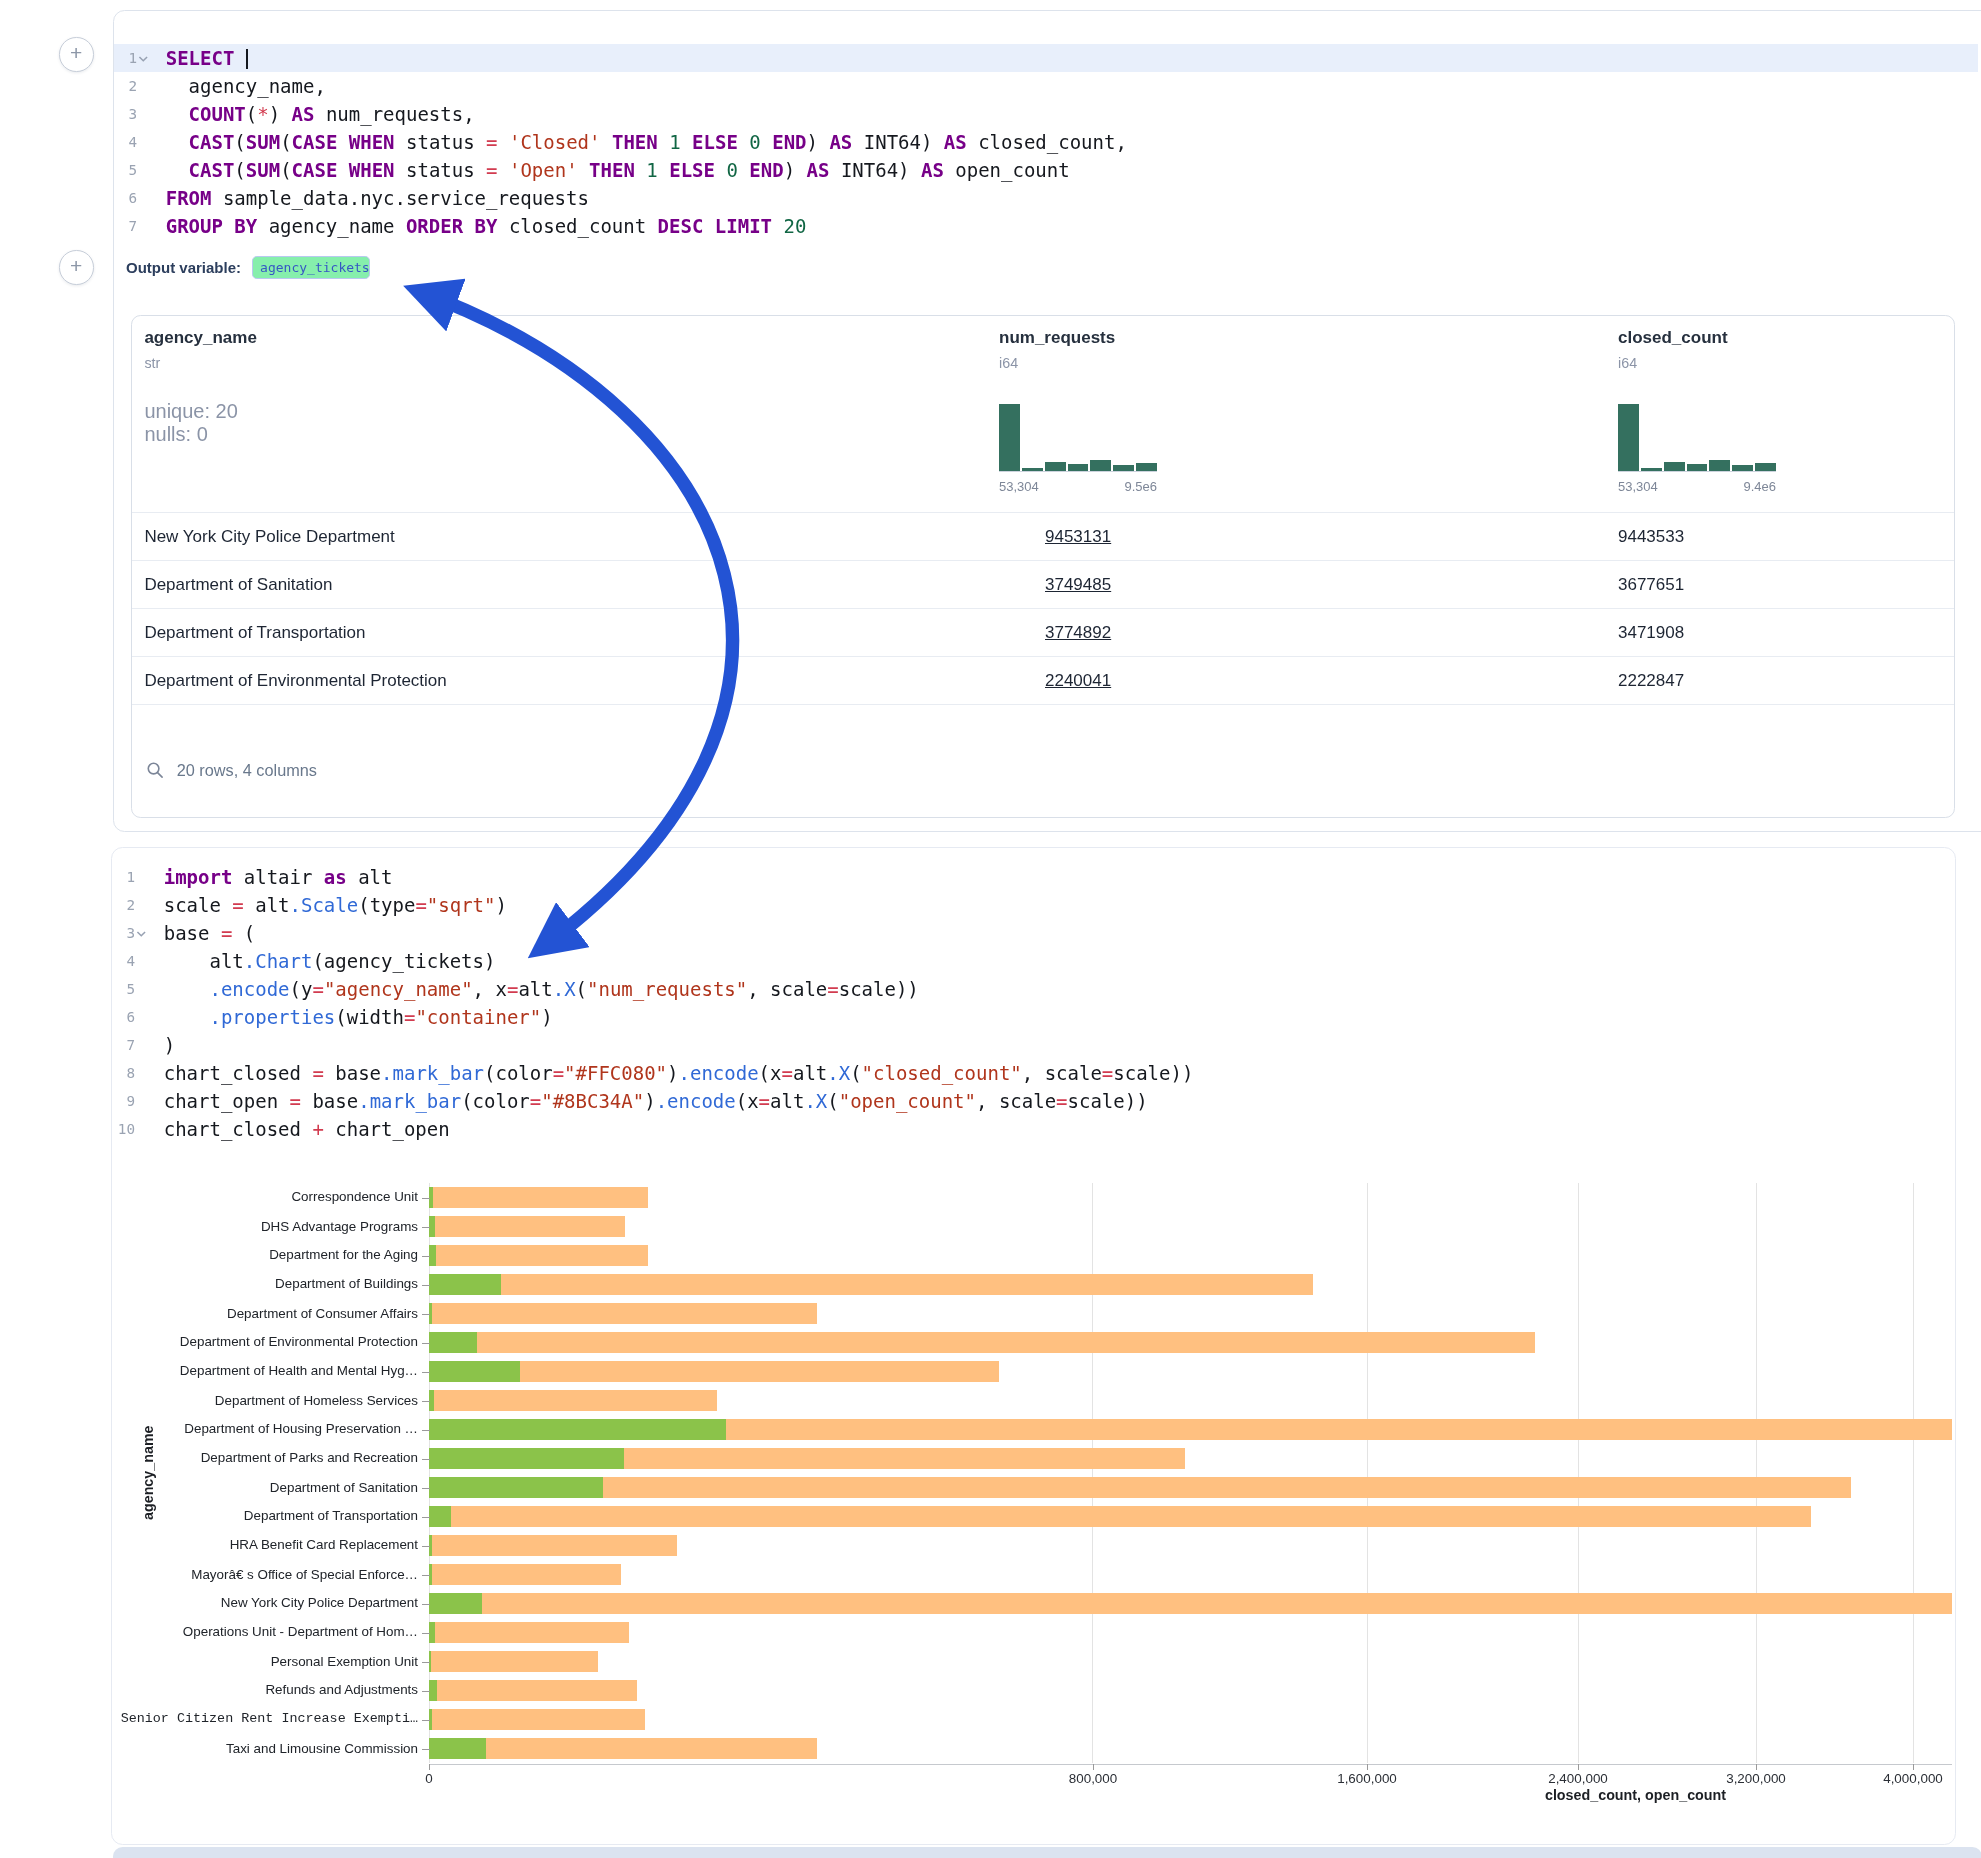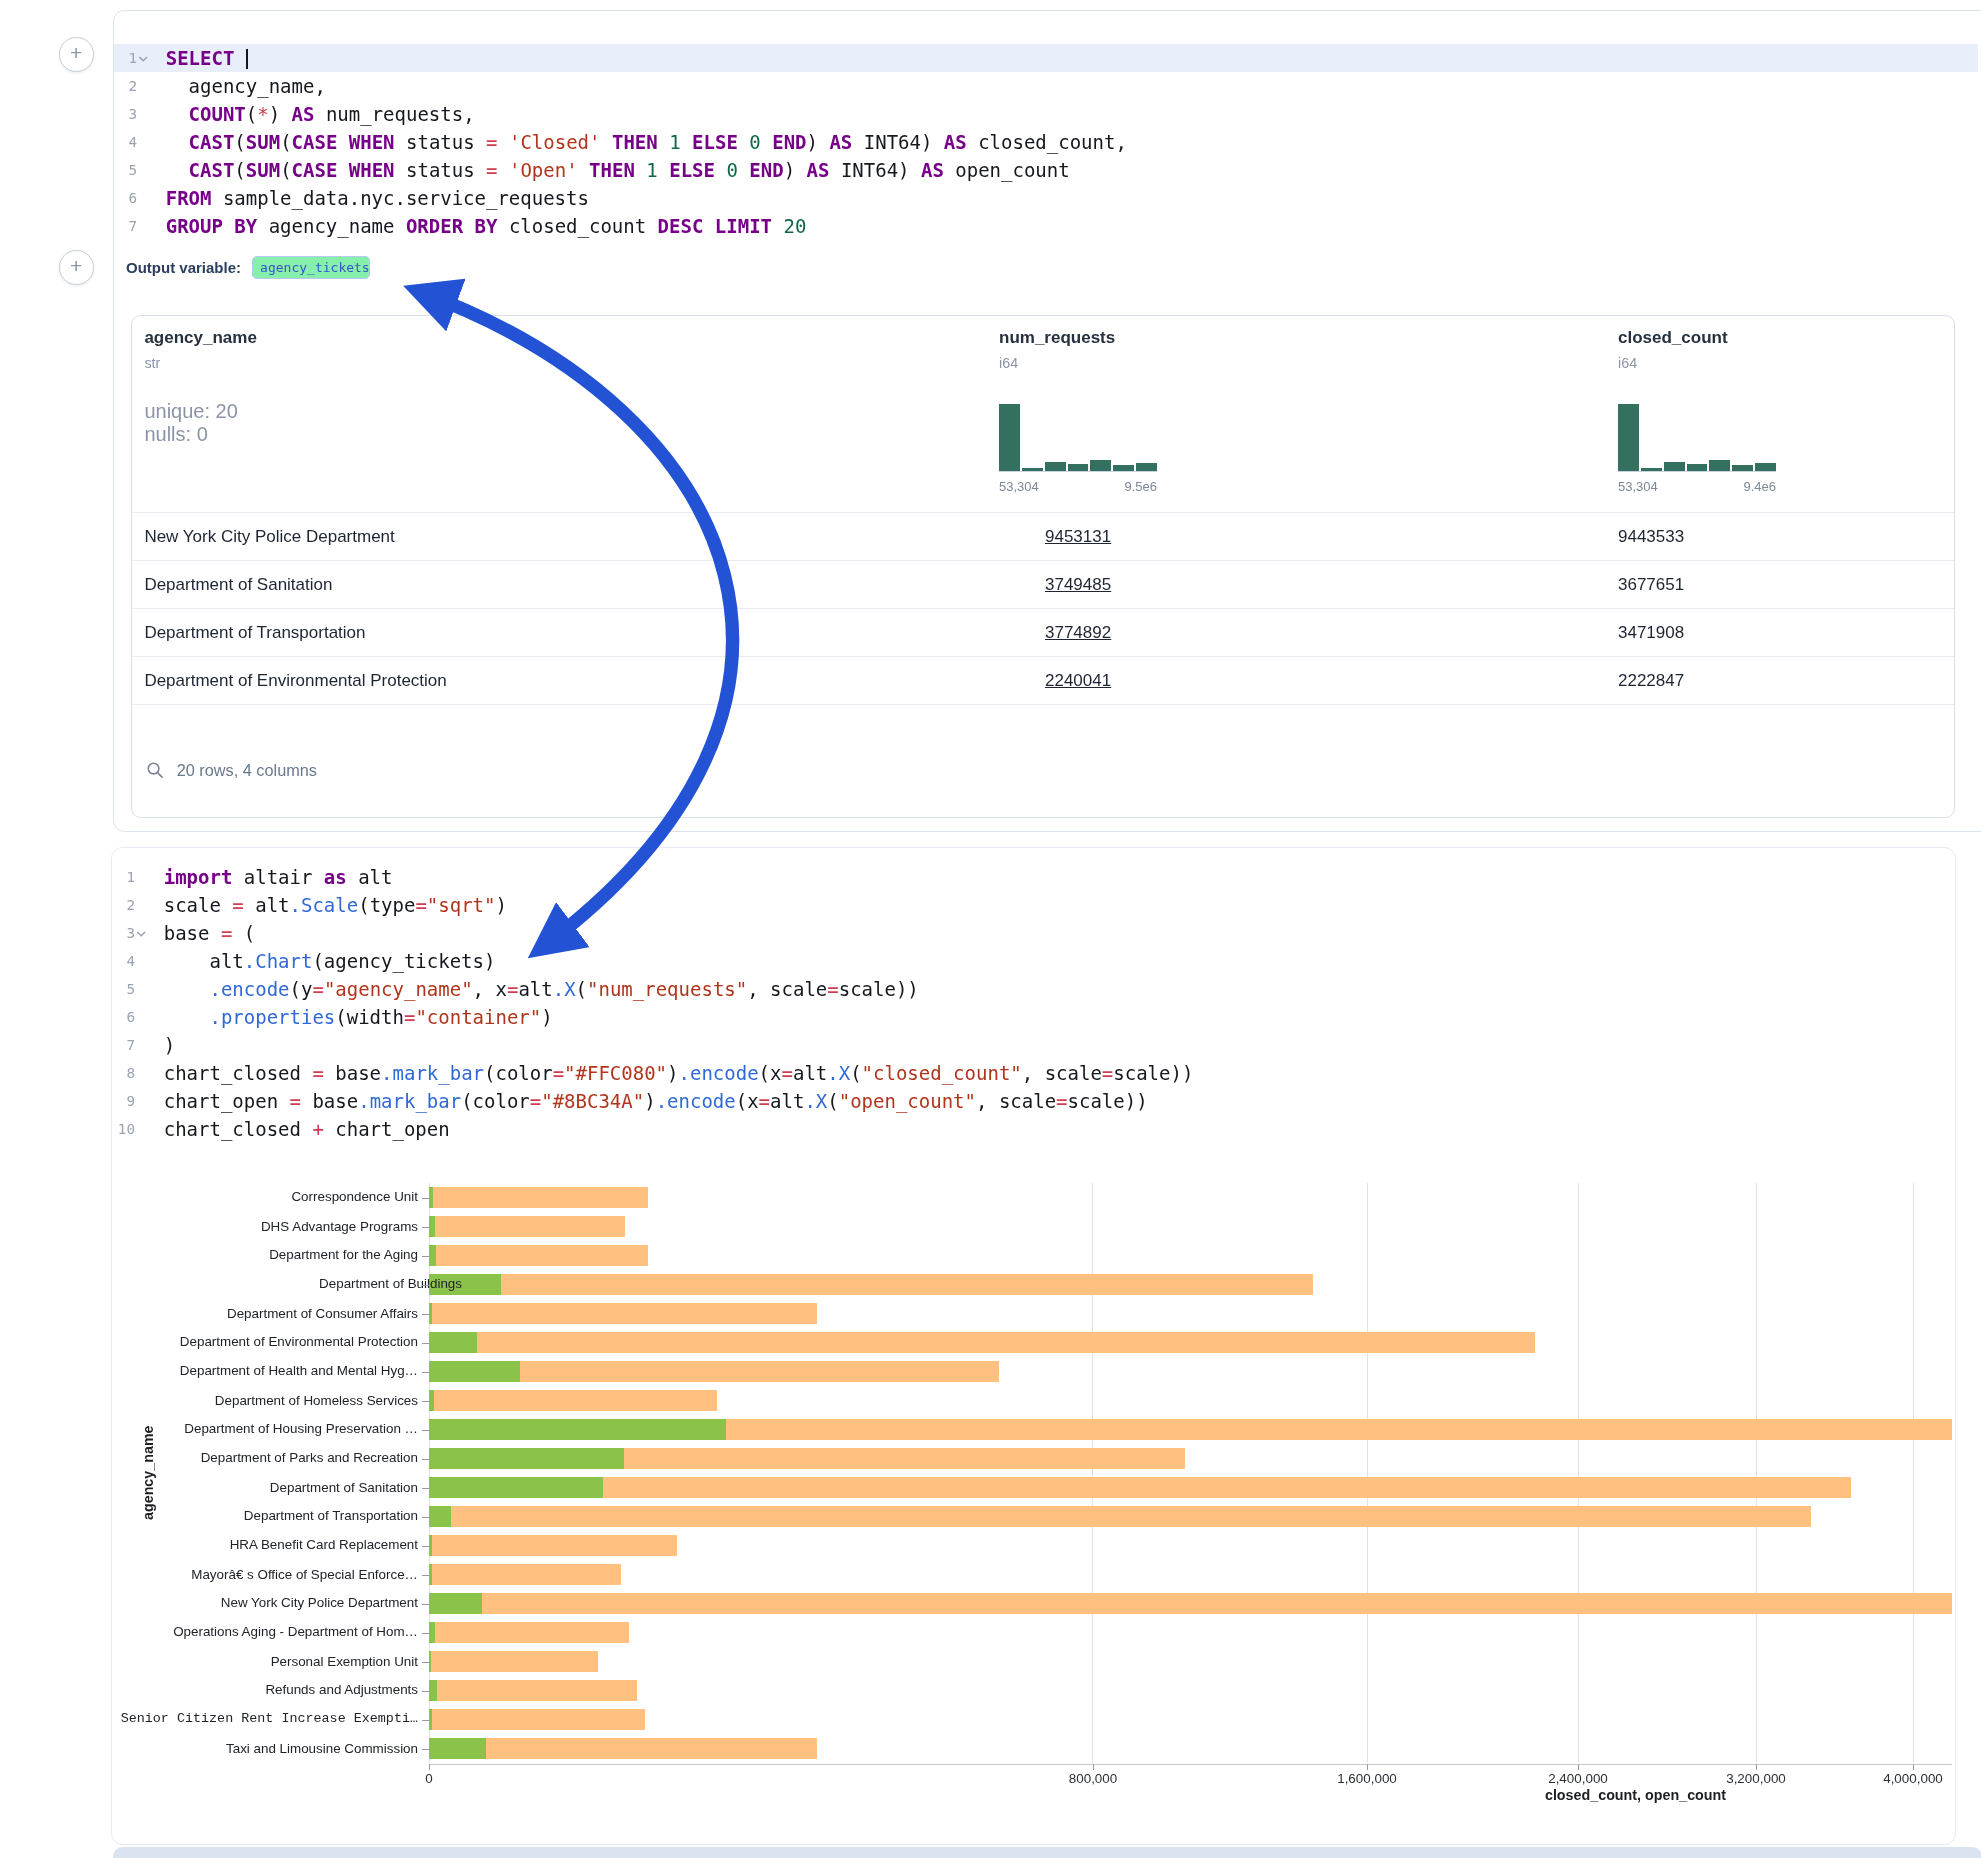--- a/index.html
+++ b/index.html
@@ -254,21 +254,21 @@
     <div class="xtick" style="left: 1756px;"></div>
     <div class="xlab" style="left: 1689px;">3,200,000</div>
     <div class="xtick" style="left: 1913px;"></div>
     <div class="xlab" style="left: 1846px;">4,000,000</div>
     <div class="ylab" style="top: 1189px;">Correspondence Unit</div>
     <div class="ytick" style="top: 1198px;"></div>
     <div class="ylab" style="top: 1219px;">DHS Advantage Programs</div>
     <div class="ytick" style="top: 1227px;"></div>
     <div class="ylab" style="top: 1247px;">Department for the Aging</div>
     <div class="ytick" style="top: 1256px;"></div>
-    <div class="ylab" style="top: 1276px; margin-left: 44px;">Department of Buildings</div>
+    <div class="ylab" style="top: 1276px;">Department of Buildings</div>
     <div class="ytick" style="top: 1285px;"></div>
     <div class="ylab" style="top: 1306px;">Department of Consumer Affairs</div>
     <div class="ytick" style="top: 1314px;"></div>
     <div class="ylab" style="top: 1334px;">Department of Environmental Protection</div>
     <div class="ytick" style="top: 1343px;"></div>
     <div class="ylab" style="top: 1363px;">Department of Health and Mental Hyg…</div>
     <div class="ytick" style="top: 1372px;"></div>
     <div class="ylab" style="top: 1393px;">Department of Homeless Services</div>
     <div class="ytick" style="top: 1401px;"></div>
     <div class="ylab" style="top: 1421px;">Department of Housing Preservation …</div>
@@ -278,21 +278,21 @@
     <div class="ylab" style="top: 1480px;">Department of Sanitation</div>
     <div class="ytick" style="top: 1488px;"></div>
     <div class="ylab" style="top: 1508px;">Department of Transportation</div>
     <div class="ytick" style="top: 1517px;"></div>
     <div class="ylab" style="top: 1537px;">HRA Benefit Card Replacement</div>
     <div class="ytick" style="top: 1546px;"></div>
     <div class="ylab" style="top: 1567px;">Mayorâ€ s Office of Special Enforce…</div>
     <div class="ytick" style="top: 1575px;"></div>
     <div class="ylab" style="top: 1595px;">New York City Police Department</div>
     <div class="ytick" style="top: 1604px;"></div>
-    <div class="ylab" style="top: 1624px;">Operations Aging - Department of Hom…</div>
+    <div class="ylab" style="top: 1624px;">Operations Unit - Department of Hom…</div>
     <div class="ytick" style="top: 1633px;"></div>
     <div class="ylab" style="top: 1654px;">Personal Exemption Unit</div>
     <div class="ytick" style="top: 1662px;"></div>
     <div class="ylab" style="top: 1682px;">Refunds and Adjustments</div>
     <div class="ytick" style="top: 1691px;"></div>
     <div class="ylab" style="top: 1711px; font-family: Liberation Mono, monospace;">Senior Citizen Rent Increase Exempti…</div>
     <div class="ytick" style="top: 1720px;"></div>
     <div class="ylab" style="top: 1741px;">Taxi and Limousine Commission</div>
     <div class="ytick" style="top: 1749px;"></div>
   </div>

